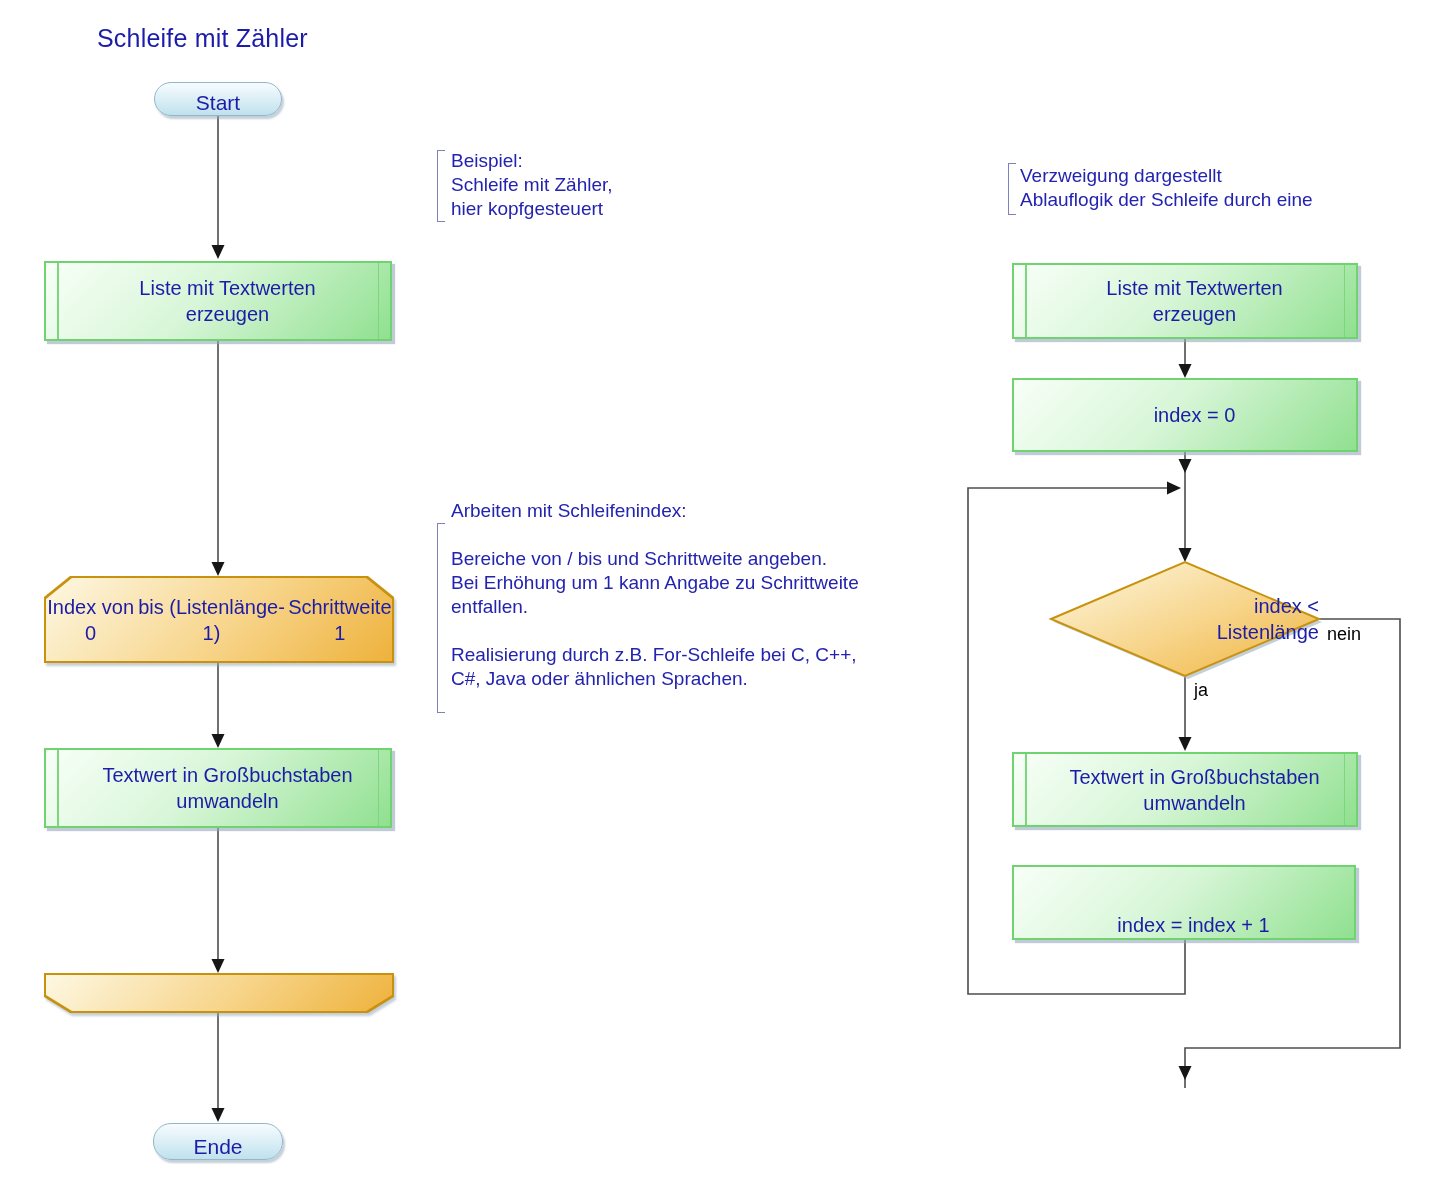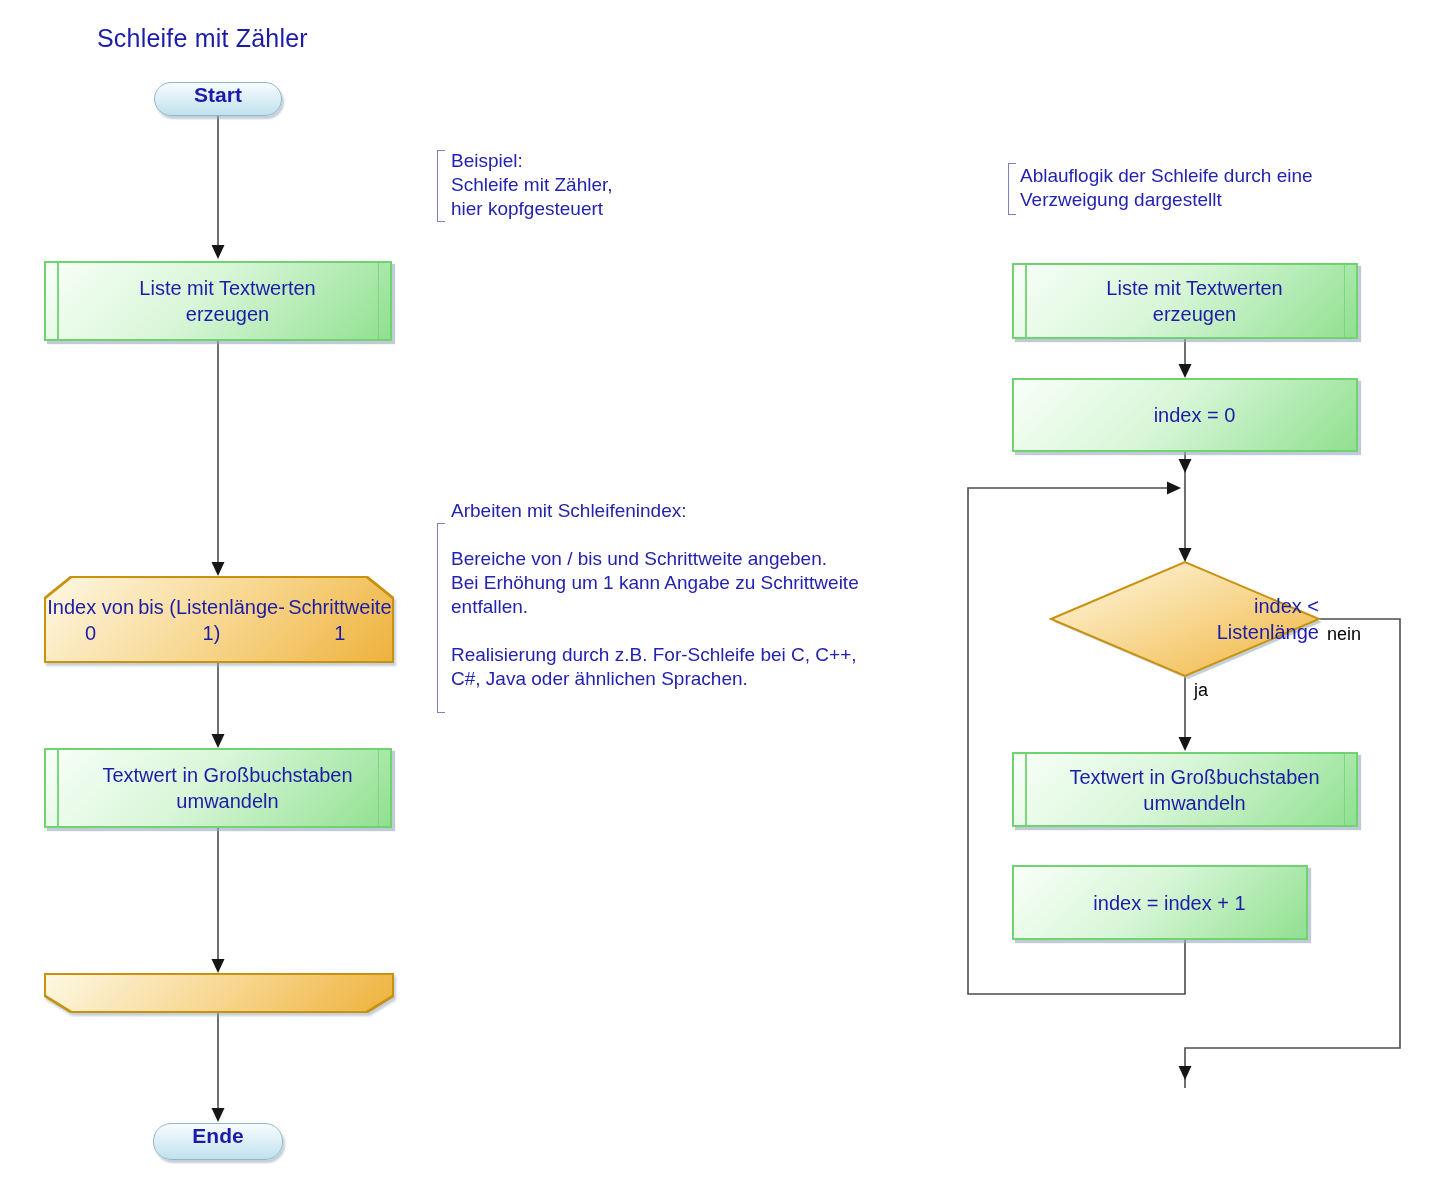--- a/index.html
+++ b/index.html
@@ -31,22 +31,22 @@
   #connector-layer .arrowhead{fill:#161616;stroke:none;}
 
   .page-title{
     left:97px;top:24px;font-size:25px;color:var(--node-text);letter-spacing:0.2px;
   }
 
   .pill{
     border:1.6px solid var(--blue-border);border-radius:18px;
     background:linear-gradient(180deg,var(--blue-fill-light) 0%,#dff0f7 45%,var(--blue-fill-dark) 100%);
     box-shadow:2px 3px 2px rgba(150,168,188,0.55);
-    display:flex;align-items:flex-start;justify-content:center;
-    color:var(--node-text);font-size:21px;font-weight:bold;
+    display:flex;align-items:flex-end;justify-content:center;
+    color:var(--node-text);font-size:21px;
   }
 
   .proc{
     border:2px solid var(--green-border);
     background:linear-gradient(135deg,var(--green-fill-light) 0%,#d8f6d8 45%,var(--green-fill-dark) 100%);
     box-shadow:3px 3px 1px rgba(150,168,188,0.6);
     display:flex;flex-direction:column;align-items:center;justify-content:center;
     color:var(--node-text);font-size:20px;line-height:26px;text-align:center;padding-left:19px;
   }
   .proc .sidebar-line{position:absolute;top:0;bottom:0;width:1.5px;background:var(--green-bar);}
@@ -178,22 +178,22 @@
   <div class="ann-line">Bereiche von / bis und Schrittweite angeben.</div>
   <div class="ann-line">Bei Erhöhung um 1 kann Angabe zu Schrittweite</div>
   <div class="ann-line">entfallen.</div>
   <div class="ann-line"></div>
   <div class="ann-line">Realisierung durch z.B. For-Schleife bei C, C++,</div>
   <div class="ann-line">C#, Java oder ähnlichen Sprachen.</div>
 </div>
 
 <div class="abs bracket" style="left:1008px;top:163px;height:52px;"></div>
 <div class="abs annotation" style="left:1020px;top:164px;">
+  <div class="ann-line">Verzweigung dargestellt</div>
   <div class="ann-line">Ablauflogik der Schleife durch eine</div>
-  <div class="ann-line">Verzweigung dargestellt</div>
 </div>
 
 <div class="abs proc" style="left:1012px;top:263px;width:346px;height:76px;">
   <div class="sidebar-line l"></div>
   <div class="sidebar-line r"></div>
   <div>Liste mit Textwerten</div>
   <div>erzeugen</div>
 </div>
 
 <div class="abs proc" style="left:1012px;top:378px;width:346px;height:74px;">
@@ -208,15 +208,15 @@
 <div class="abs edge-label" style="left:1194px;top:680px;text-align:center;">ja</div>
 <div class="abs edge-label" style="left:1327px;top:624px;">nein</div>
 
 <div class="abs proc" style="left:1012px;top:752px;width:346px;height:75px;">
   <div class="sidebar-line l"></div>
   <div class="sidebar-line r"></div>
   <div>Textwert in Großbuchstaben</div>
   <div>umwandeln</div>
 </div>
 
-<div class="abs proc" style="left:1012px;top:865px;width:296px;height:75px;">
+<div class="abs proc" style="left:1012px;top:865px;width:344px;height:75px;justify-content:flex-end;">
   <div>index = index + 1</div>
 </div>
 
 </body></html>

